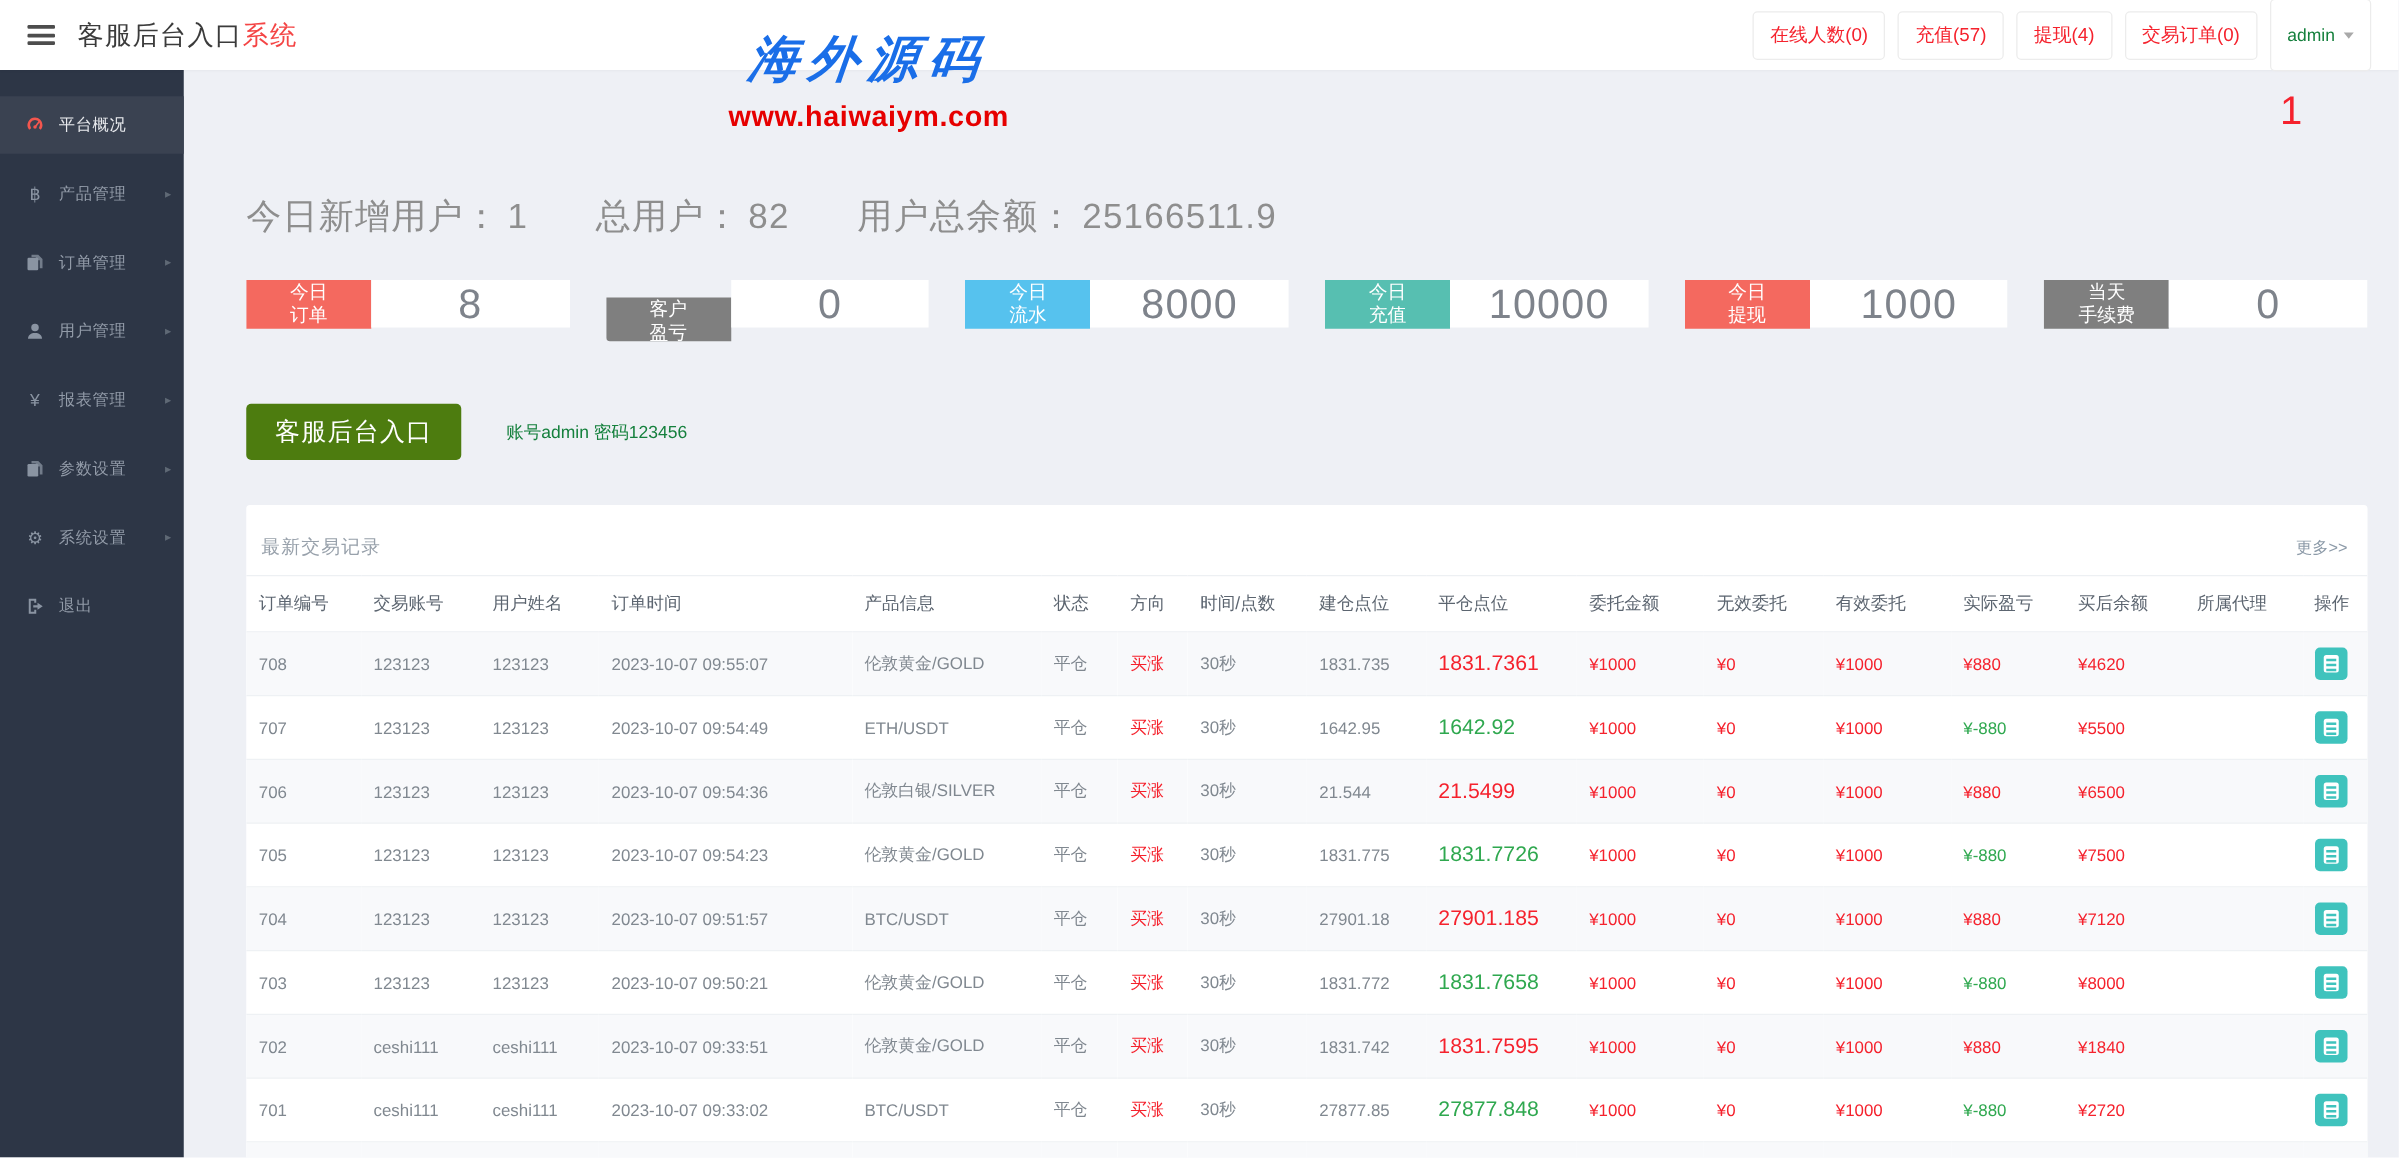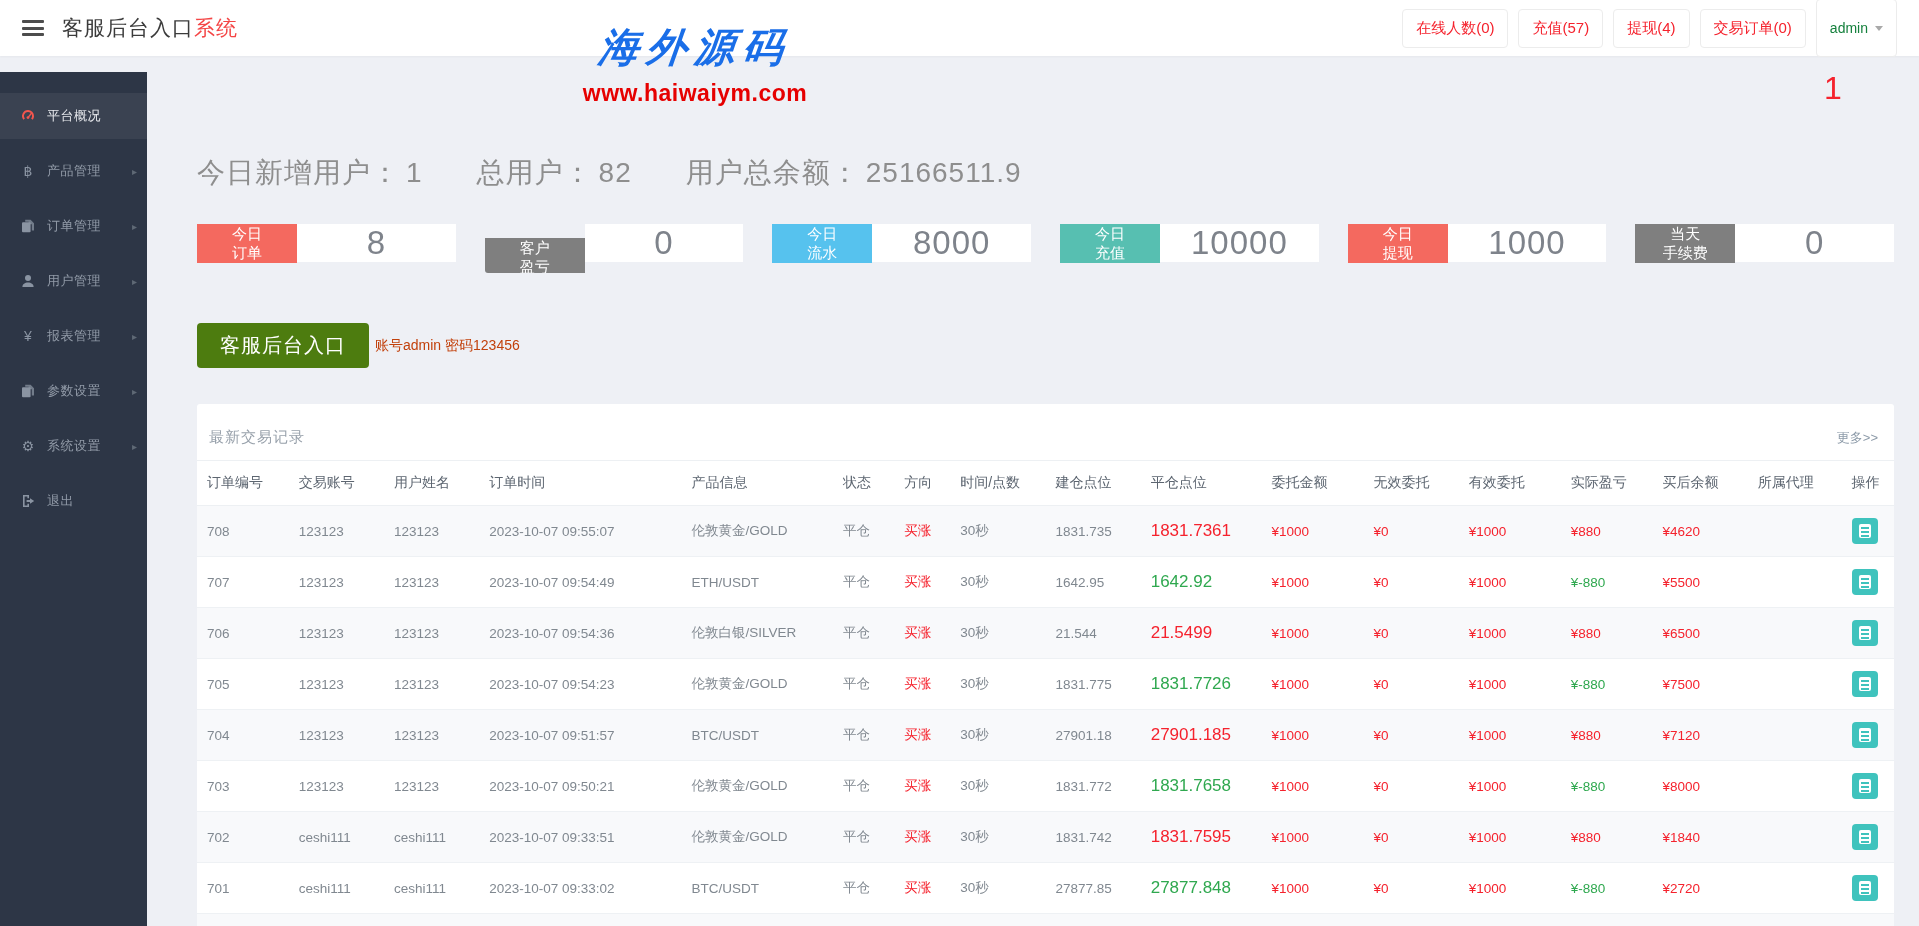--- a/index.html
+++ b/index.html
@@ -35,21 +35,21 @@
   
   .watermark { position:absolute; left:540px; top:20px; width:310px; text-align:center; z-index:6; pointer-events:none; }
   .wm-brand {
     font-family:"DejaVu Serif","Liberation Serif",serif;
     font-style:italic; font-weight:bold; font-size:40px; color:#1a6ee8;
     letter-spacing:8px; white-space:nowrap; transform:skewX(-6deg);
   }
   .wm-site { font-size:23px; font-weight:bold; color:#e60000; margin-top:5px; letter-spacing:.5px; }
   .corner-badge { position:absolute; left:1824px; top:70px; font-size:32px; color:#f5222d; z-index:6; }
   
-  .sidebar { position:absolute; top:72px; left:0; bottom:0; width:147px; background:#2d3646; z-index:3; padding-top:21px; }
+  .sidebar { position:absolute; top:56px; left:0; bottom:0; width:147px; background:#2d3646; z-index:3; padding-top:21px; }
   .side-item {
     height:46px; display:flex; align-items:center; margin:0 0 9px 0;
     padding:0 10px 0 19px; cursor:pointer; position:relative; color:#929ba8;
   }
   .side-item.active { background:#3a4251; color:#e8eaee; }
   .side-item.active .sicon { color:#f4564e; }
   .sicon { width:18px; display:inline-flex; justify-content:center; align-items:center; font-size:14px; color:#8a94a2; }
   .sicon svg { width:14px; height:14px; }
   .slabel { margin-left:10px; font-size:13px; letter-spacing:.5px; }
   .chev { position:absolute; right:10px; font-size:10px; color:#5f6975; }
@@ -69,21 +69,21 @@
     flex:1; background:#fff; display:flex; align-items:center; justify-content:center;
     font-size:33px; font-weight:300; color:#7e838b; letter-spacing:1px;
   }
   
   .service-row { margin-top:50px; display:flex; align-items:center; }
   .service-btn {
     height:45px; padding:0 23px; background:#1487f0; color:#fff; border:none;
     border-radius:4px; font-size:20px; cursor:pointer; letter-spacing:1px;
     font-family:inherit;
   }
-  .service-note { margin-left:6px; font-size:14px; color:#c2410c; }
+  .service-note { margin-left:36px; font-size:14px; color:#15803d; }
   
   .panel { margin-top:36px; background:#fff; border-radius:3px; overflow:hidden; }
   .panel-head { display:flex; justify-content:space-between; align-items:center; padding:24px 16px 13px 12px; }
   .panel-title { font-size:15px; color:#98a1ab; letter-spacing:1px; }
   .more-link { font-size:13px; color:#8c9aa8; text-decoration:none; cursor:pointer; }
   table { width:100%; border-collapse:collapse; table-layout:fixed; }
   thead th {
     font-size:14px; font-weight:400; color:#5c6570; text-align:left;
     padding:13px 8px 13px 10px; border-top:1px solid #edf0f3; border-bottom:1px solid #edf0f3;
     white-space:nowrap; overflow:hidden;

